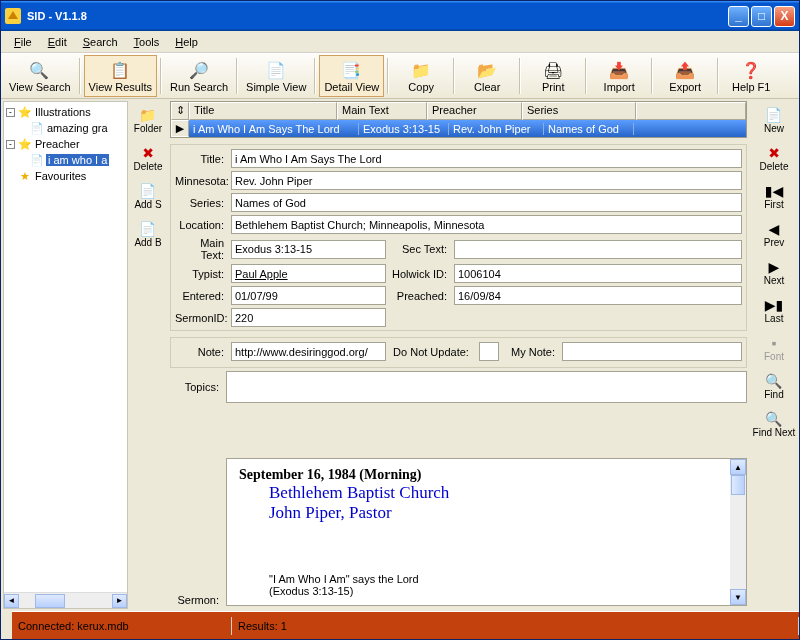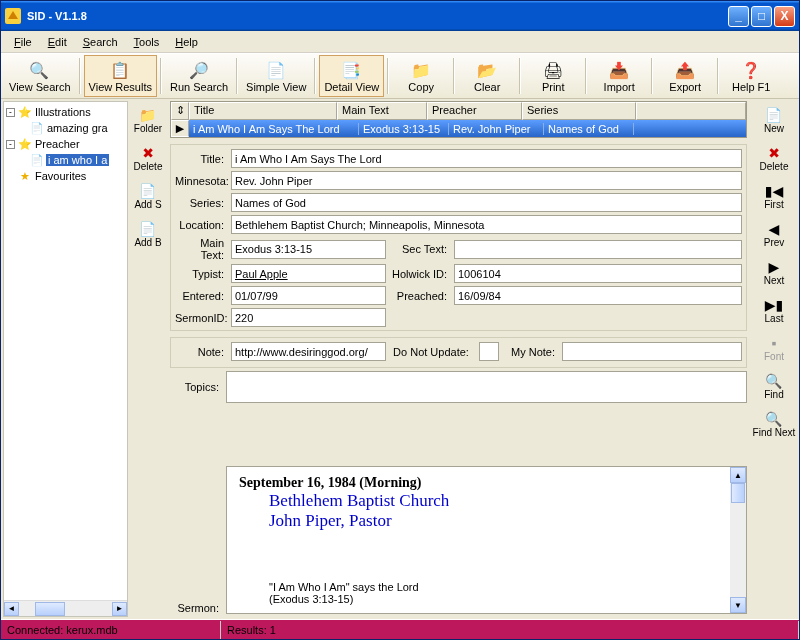--- a/index.html
+++ b/index.html
@@ -56,21 +56,21 @@
 .sermon-box .h2 { font-family: Georgia, serif; font-size: 17px; color: #0000cc; margin-left: 30px; }
 .sermon-box .body-txt { font-family: Georgia, serif; font-size: 12px; margin-left: 30px; margin-top: 50px; }
 .vscroll { position: absolute; right: 0; top: 0; bottom: 0; width: 16px; background: #eee; }
 .vscroll .arr { height:16px; background:linear-gradient(#dfeaff,#b8d0fb); border:1px solid #9fb8e6; display:flex; align-items:center; justify-content:center; font-size:8px; }
 .vscroll .thumb { height:20px; margin:0 1px; background:linear-gradient(90deg,#dfeaff,#b8d0fb); border:1px solid #9fb8e6; }
 .right-col { width: 50px; display: flex; flex-direction: column; align-items: center; padding-top: 2px; }
 .r-btn { width: 48px; height: 38px; display: flex; flex-direction: column; align-items: center; justify-content: center; }
 .r-btn .ric { font-size: 14px; }
 .r-btn .rlbl { font-size: 10px; white-space: nowrap; }
 .r-btn.disabled { color: #999; }
-.statusbar { height: 20px; border-top: 1px solid #fff; background: #be185d; display: flex; align-items: center; }
+.statusbar { height: 28px; border-top: 1px solid #fff; background: #c2410c; display: flex; align-items: center; margin-left: 11px; }
 .statusbar .cell { padding: 0 6px; border-right: 1px solid #d4d0c8; height: 18px; display: flex; align-items: center; }
 </style>
 </head>
 <body>
 
 <div class="window">
   <div class="titlebar">
     <div class="icon-box"></div>
     <div class="title">SID - V1.1.8</div>
     <div class="win-btns">

